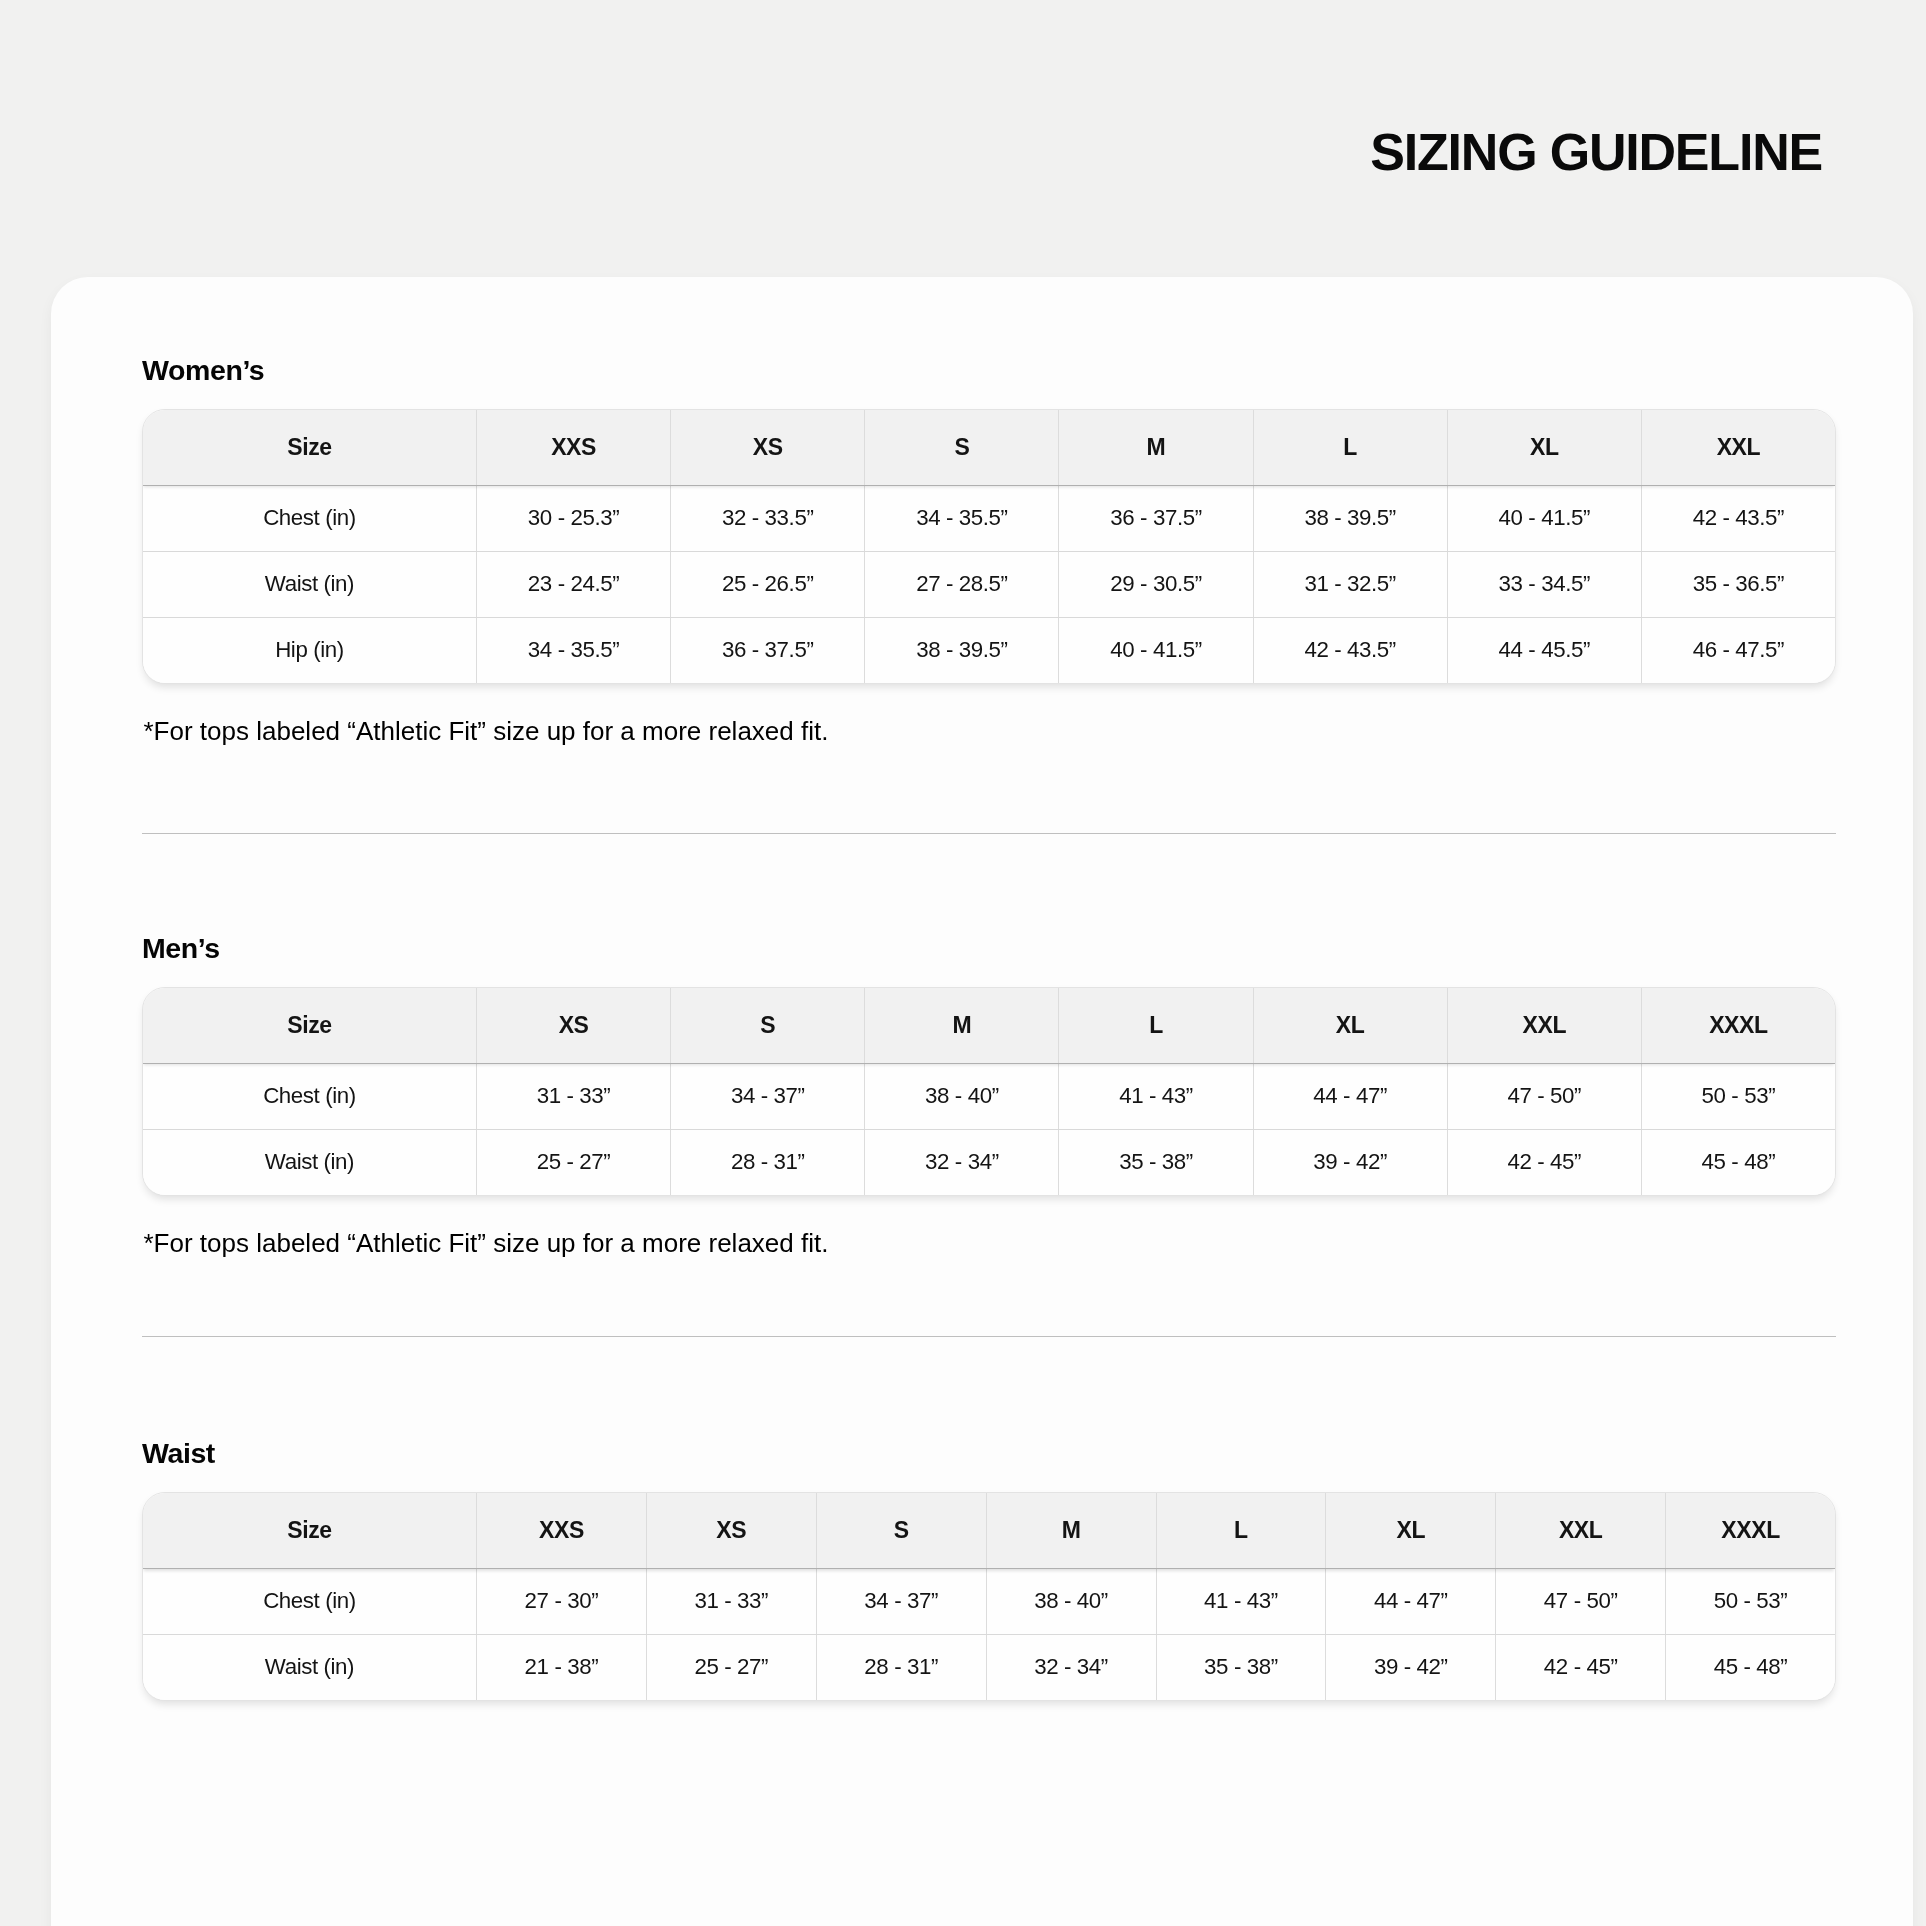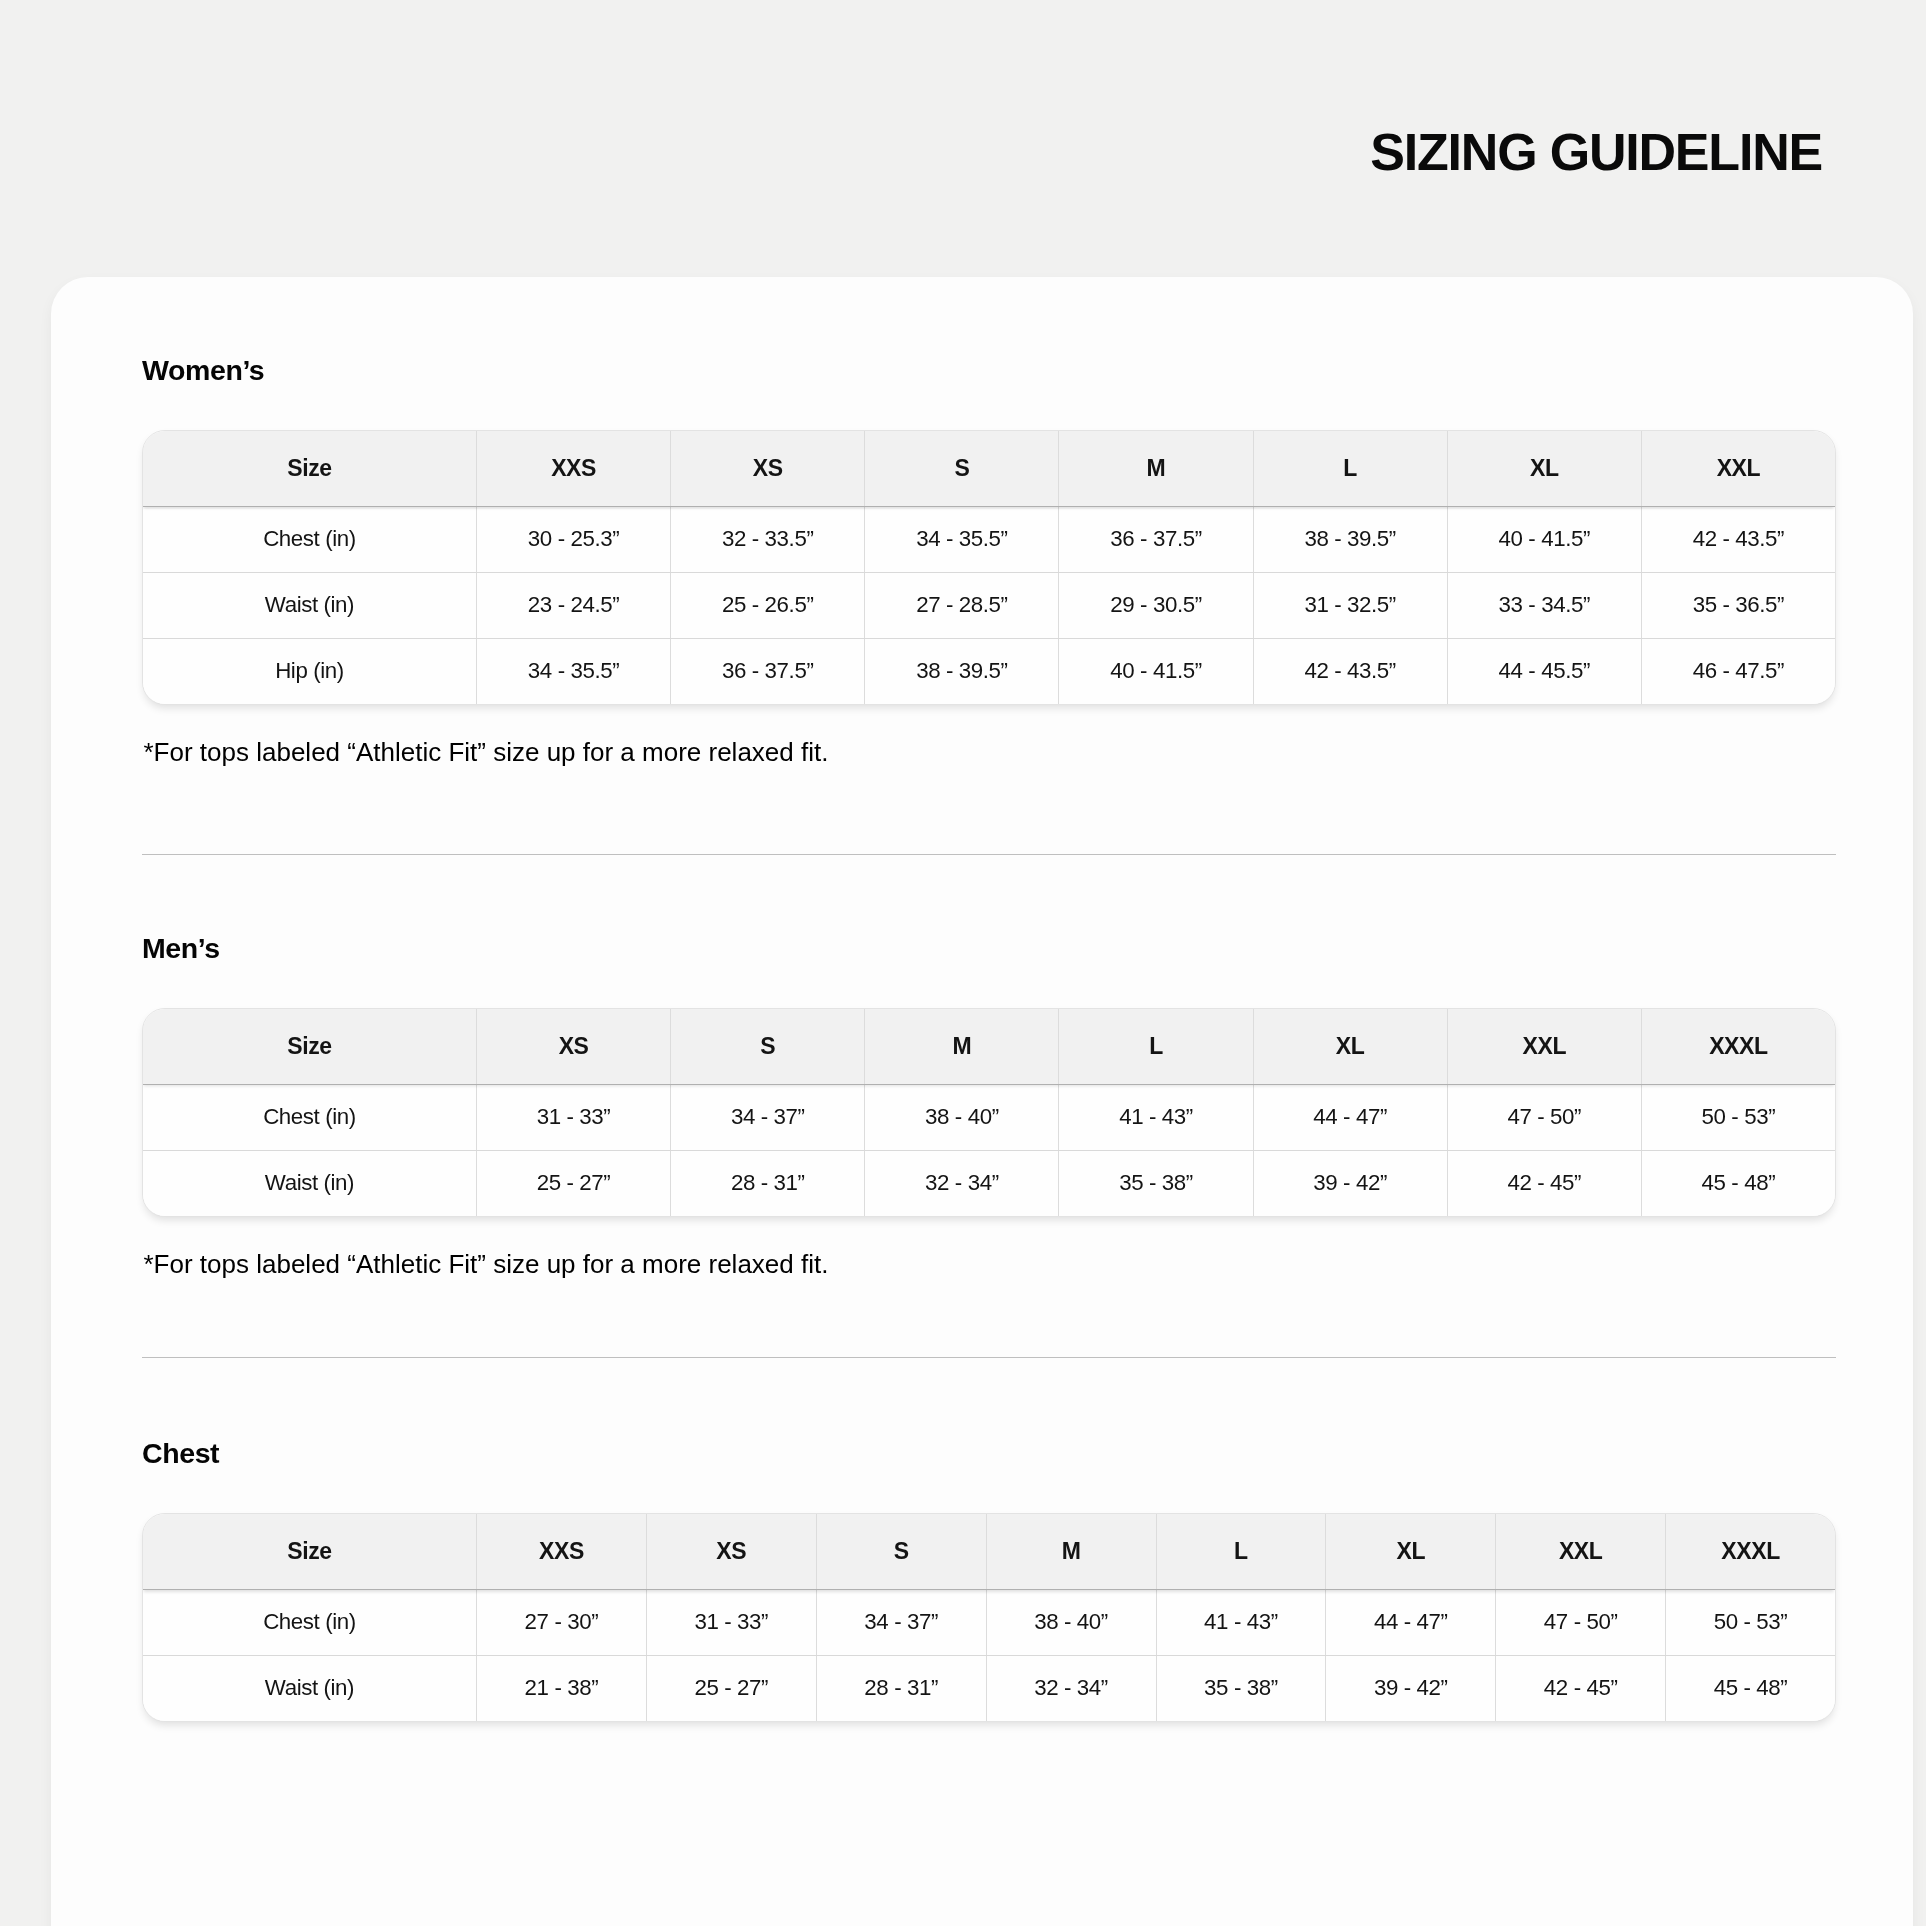--- a/index.html
+++ b/index.html
@@ -41,21 +41,21 @@
   .sec-0 { top: 77px; }
   .sec-1 { top: 655px; }
   .sec-2 { top: 1160px; }
 
   .sec-title {
     margin: 0; font-size: 28.5px; font-weight: bold;
     letter-spacing: -0.4px; color: #050505; line-height: 1.15;
   }
 
   .sizing-table {
-    margin-top: 43px;
+    margin-top: 22px;
     background: #fefefe;
     border: 1.2px solid #e3e3e3;
     border-radius: 23px;
     overflow: hidden;
     box-shadow: 0 4.6px 8.5px -2.3px rgba(0,0,0,0.12);
   }
   .trow { display: grid; }
   .trow.thead {
     height: 75px; background: #f1f1f1;
     border-bottom: 1.9px solid #b0b0b0;
@@ -167,21 +167,21 @@
               <div class="tc">35 - 38”</div>
               <div class="tc">39 - 42”</div>
               <div class="tc">42 - 45”</div>
               <div class="tc">45 - 48”</div>
             </div>
           </div>
           <p class="footnote">*For tops labeled “Athletic Fit” size up for a more relaxed fit.</p>
           <div class="divider"></div>
         </section>
         <section class="sec sec-2">
-          <h2 class="sec-title">Chest</h2>
+          <h2 class="sec-title">Waist</h2>
           <div class="sizing-table">
             <div class="trow thead" style="grid-template-columns: 333px repeat(8, 1fr);">
               <div class="tc">Size</div>
               <div class="tc">XXS</div>
               <div class="tc">XS</div>
               <div class="tc">S</div>
               <div class="tc">M</div>
               <div class="tc">L</div>
               <div class="tc">XL</div>
               <div class="tc">XXL</div>

